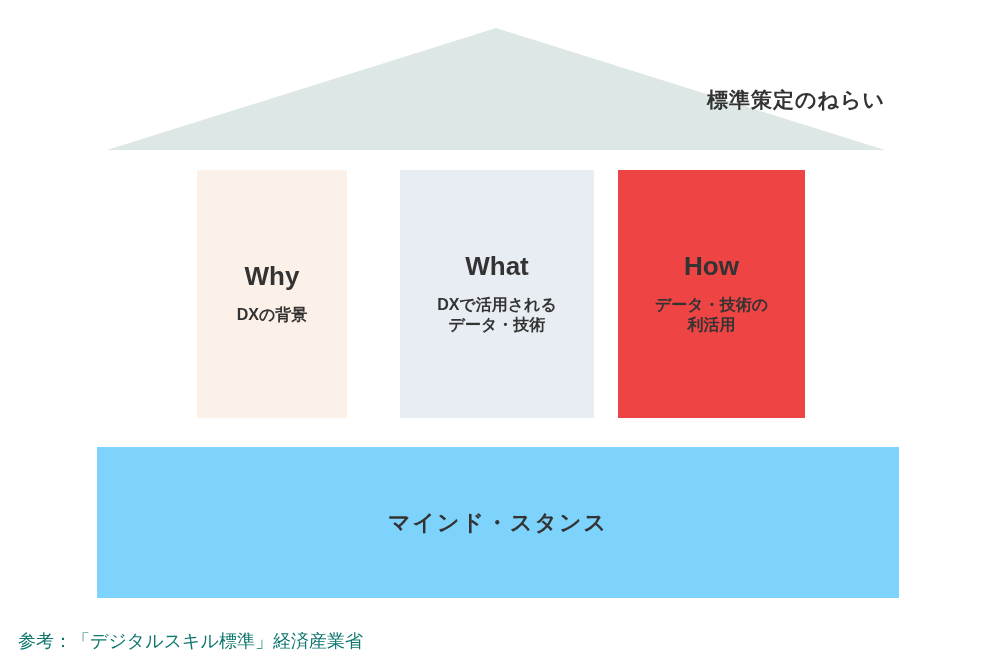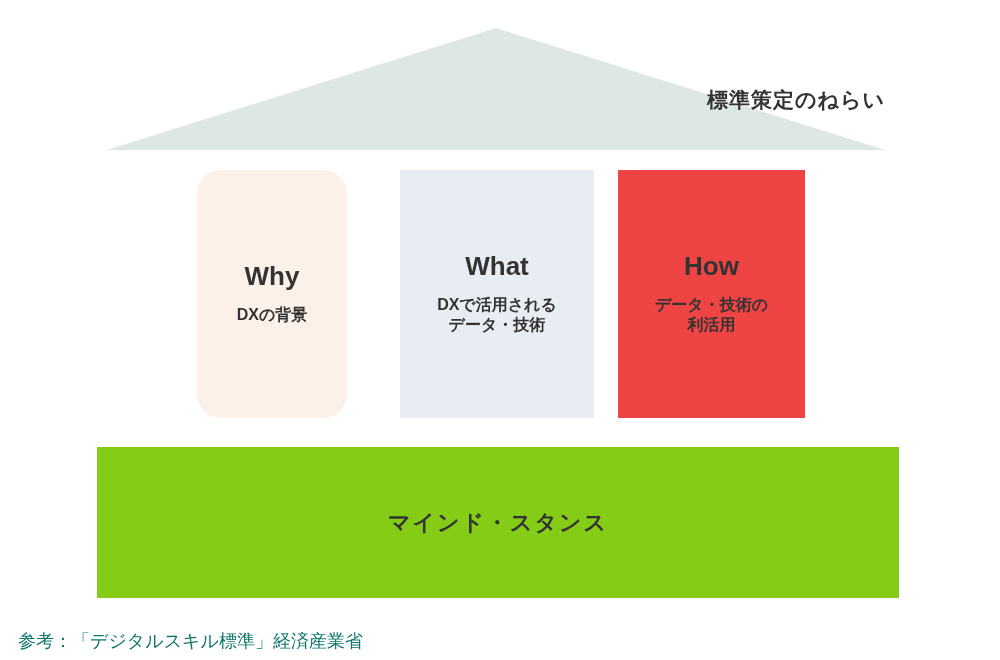--- a/index.html
+++ b/index.html
@@ -37,21 +37,21 @@
   .pillar {
     position: absolute;
     top: 170px;
     height: 248px;
     display: flex;
     flex-direction: column;
     align-items: center;
     justify-content: center;
     text-align: center;
   }
-  .pillar-why  { left: 197px; width: 150px; border-radius: 24px; }
+  .pillar-why  { left: 197px; width: 150px; }
   .pillar-what { left: 400px; width: 194px; }
   .pillar-how  { left: 618px; width: 187px; }
 
   .pillar-title {
     font-size: 26px;
     font-weight: bold;
     line-height: 1.1;
     margin-bottom: 14px;
   }
   .pillar-sub {
@@ -111,19 +111,19 @@
   </div>
 
   <div class="pillar pillar-how" style="background-color: #ef4444;">
     <div class="pillar-title">How</div>
     <div class="pillar-sub">
       <span>データ・技術の</span>
       <span>利活用</span>
     </div>
   </div>
 
-  <div class="foundation" style="background-color: #84cc16;">
+  <div class="foundation" style="background-color: #7dd3fc;">
     <div class="foundation-label">マインド・スタンス</div>
   </div>
 
   <div class="caption" style="color: #0f766e; margin-top: 8px;">参考：「デジタルスキル標準」経済産業省</div>
 
 </div>
 
 </body></html>

